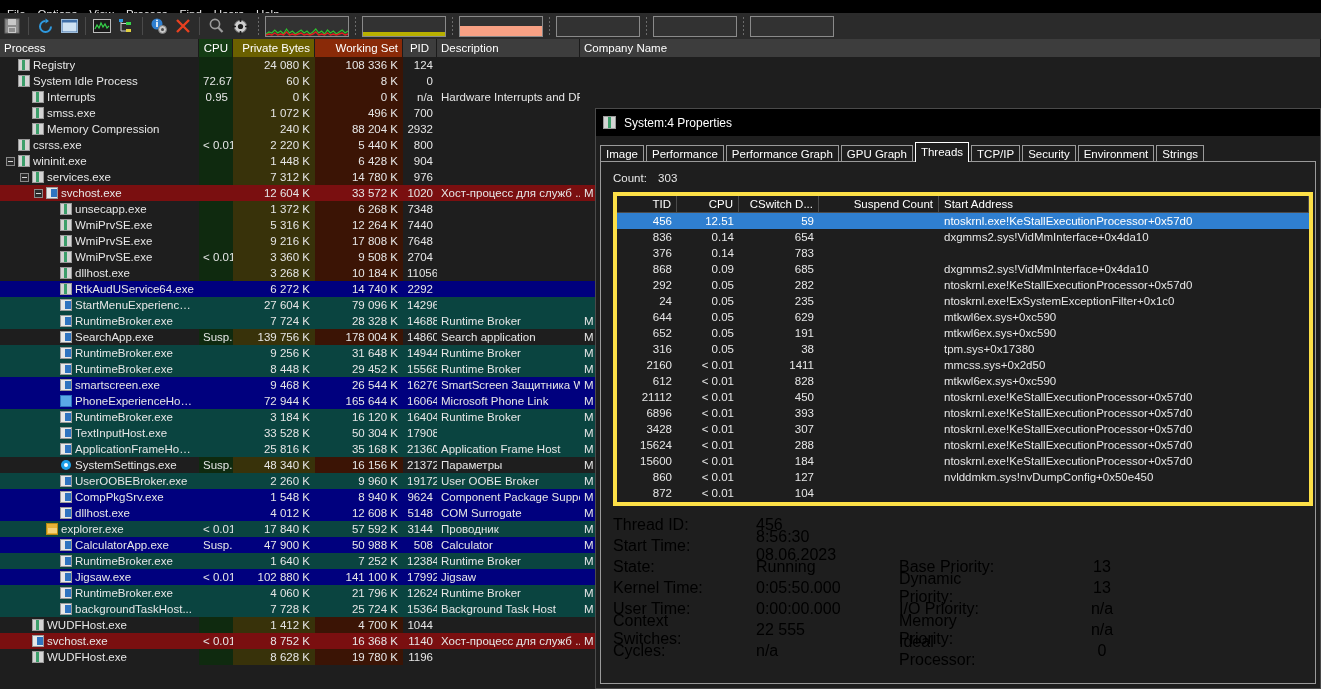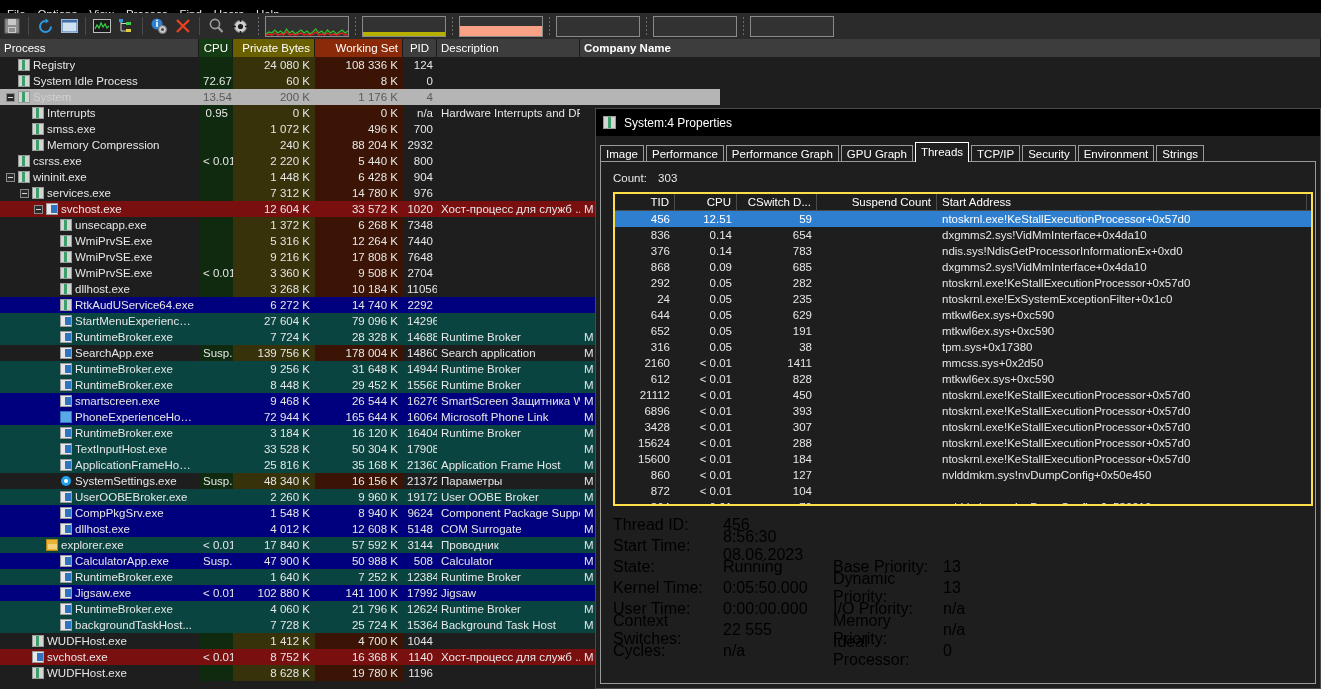--- a/index.html
+++ b/index.html
@@ -121,25 +121,25 @@
          padding:1px 5px 2px 5px; height:17px; line-height:15px; margin-right:2px; white-space:nowrap; }
   .tab.active { height:20px; line-height:17px; background:#1e1e1e; border-color:#ffffff; position:relative; z-index:2;}
   .tabbody { position:absolute; left:4px; top:52px; right:4px; bottom:4px; border:1px solid #9a9a9a; border-top:1px solid #9a9a9a;}
   .thhead { display:flex; height:17px; font-size:11.5px; color:#ffffff; border-bottom:1px solid #4a4a4a;}
   .thh { height:17px; line-height:17px; padding:0 5px; border-right:1px solid #4a4a4a; white-space:nowrap; overflow:hidden;}
   .thh.r { text-align:right; }
   .throw { display:flex; height:16px; font-size:11.5px; color:#e6e6e6; }
   .throw.sel { background:#2f7fd0; color:#ffffff; }
   .thc { height:16px; line-height:16px; padding:0 5px; white-space:nowrap; overflow:hidden;}
   .thc.r { text-align:right; }
-  .drow { display:flex; height:21px; align-items:center; }
+  .drow { display:flex; height:21px; align-items:center;gap:33px; }
   .dlbl { width:110px; }
   .dval { width:110px; }
   .dlbl2 { width:110px; }
-  .dval2 { width:120px; }
+  .dval2 { width:120px;text-align:center; }
 </style>
 </head>
 <body>
 
 <div id="root">
 
   <div class="menubar" id="menubar">
       <div class="menuitem"><u>F</u>ile</div>
       <div class="menuitem"><u>O</u>ptions</div>
       <div class="menuitem"><u>V</u>iew</div>
@@ -239,21 +239,21 @@
     <div class="minigraph mg6"></div>
   </div>
 
   <div class="colhead" id="colhead">
       <div class="ch " style="width: 199px;">Process</div>
       <div class="ch cpu num" style="width: 34px;">CPU</div>
       <div class="ch pb num" style="width: 82px;">Private Bytes</div>
       <div class="ch ws num" style="width: 88px;">Working Set</div>
       <div class="ch pid num" style="width: 34px; text-align: center;">PID</div>
       <div class="ch " style="width: 143px;">Description</div>
-      <div class="ch " style="width: 741px; font-weight: bold;">Company Name</div>
+      <div class="ch " style="width: 741px;">Company Name</div>
     </div>
 
   <div class="plist" id="plist">
       <div class="prow t-none">
         <div class="cell c-proc">
           <span style="display: inline-block; flex: 0 0 auto; width: 2px;"></span>
           <span class="tree-spacer"></span>
           <span class="picon ic-gray"></span>
           <span class="pname">Registry</span>
         </div>
@@ -268,34 +268,20 @@
         <div class="cell c-proc">
           <span style="display: inline-block; flex: 0 0 auto; width: 2px;"></span>
           <span class="tree-spacer"></span>
           <span class="picon ic-gray"></span>
           <span class="pname">System Idle Process</span>
         </div>
         <div class="cell c-cpu">72.67</div>
         <div class="cell c-pb">60 K</div>
         <div class="cell c-ws">8 K</div>
         <div class="cell c-pid">0</div>
-        <div class="cell c-desc"></div>
-        <div class="cell c-comp"></div>
-      </div>
-      <div class="prow t-sel">
-        <div class="cell c-proc">
-          <span style="display: inline-block; flex: 0 0 auto; width: 2px;"></span>
-          <span class="tree-toggle"></span>
-          <span class="picon ic-gray"></span>
-          <span class="pname">System</span>
-        </div>
-        <div class="cell c-cpu">13.54</div>
-        <div class="cell c-pb">200 K</div>
-        <div class="cell c-ws">1 176 K</div>
-        <div class="cell c-pid">4</div>
         <div class="cell c-desc"></div>
         <div class="cell c-comp"></div>
       </div>
       <div class="prow t-none">
         <div class="cell c-proc">
           <span style="display: inline-block; flex: 0 0 auto; width: 16px;"></span>
           <span class="tree-spacer"></span>
           <span class="picon ic-gray"></span>
           <span class="pname">Interrupts</span>
         </div>
@@ -817,21 +803,21 @@
         <div class="tab">Environment</div>
         <div class="tab">Strings</div>
       </div>
     <div class="tabbody"></div>
 
     <div style="position:absolute;left:17px;top:63px;font-size:11.5px;color:#e8e8e8;">
       <span>Count:</span>
       <span style="margin-left:8px;">303</span>
     </div>
 
-    <div style="position:absolute;left:17px;top:83px;width:700px;height:314px;border:2px solid #fde047;overflow:hidden;">
+    <div style="position:absolute;left:17px;top:83px;width:700px;height:314px;border:4px solid #fde047;overflow:hidden;">
       <div class="thhead" id="thhead">
           <div class="thh r" style="width: 60px;">TID</div>
           <div class="thh r" style="width: 62px;">CPU</div>
           <div class="thh r" style="width: 80px;">CSwitch D...</div>
           <div class="thh r" style="width: 120px;">Suspend Count</div>
           <div class="thh" style="width: 370px;">Start Address</div>
         </div>
       <div id="thbody">
           <div class="throw sel">
             <div class="thc r" style="width: 60px;">456</div>
@@ -845,21 +831,20 @@
             <div class="thc r" style="width: 62px;">0.14</div>
             <div class="thc r" style="width: 80px;">654</div>
             <div class="thc r" style="width: 120px;"></div>
             <div class="thc" style="width: 370px;">dxgmms2.sys!VidMmInterface+0x4da10</div>
           </div>
           <div class="throw">
             <div class="thc r" style="width: 60px;">376</div>
             <div class="thc r" style="width: 62px;">0.14</div>
             <div class="thc r" style="width: 80px;">783</div>
             <div class="thc r" style="width: 120px;"></div>
-            <div class="thc" style="width: 370px;">ndis.sys!NdisGetProcessorInformationEx+0xd0</div>
           </div>
           <div class="throw">
             <div class="thc r" style="width: 60px; text-align: right;">868</div>
             <div class="thc r" style="width: 62px;">0.09</div>
             <div class="thc r" style="width: 80px;">685</div>
             <div class="thc r" style="width: 120px;"></div>
             <div class="thc" style="width: 370px;">dxgmms2.sys!VidMmInterface+0x4da10</div>
           </div>
           <div class="throw">
             <div class="thc r" style="width: 60px;">292</div>

